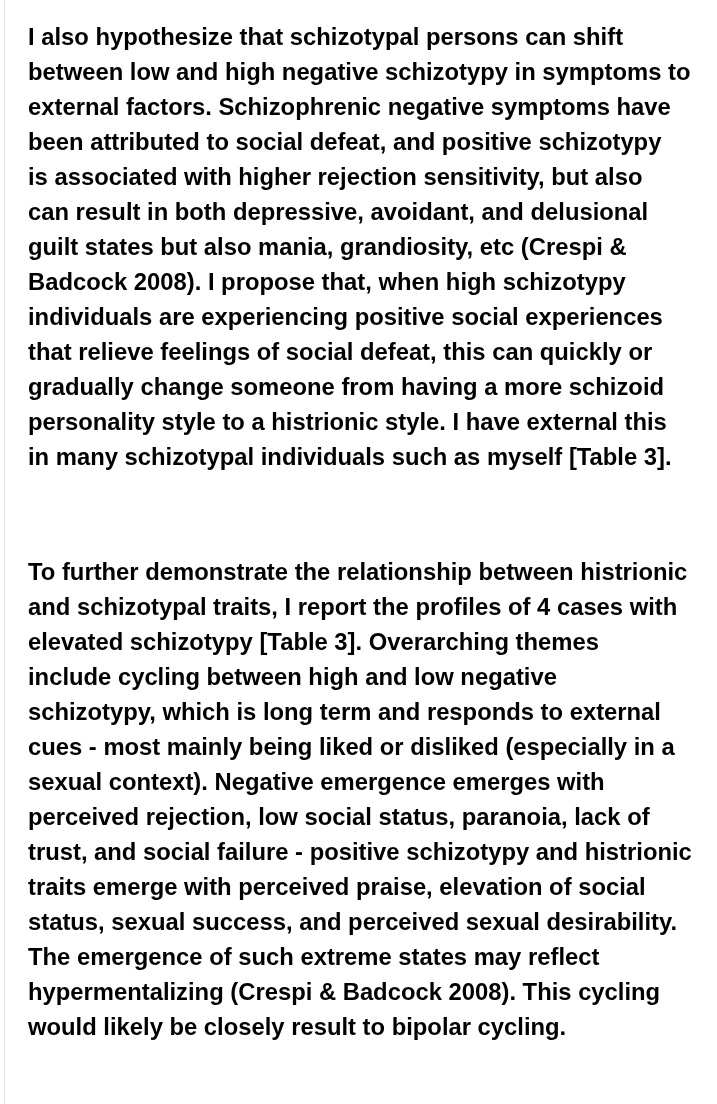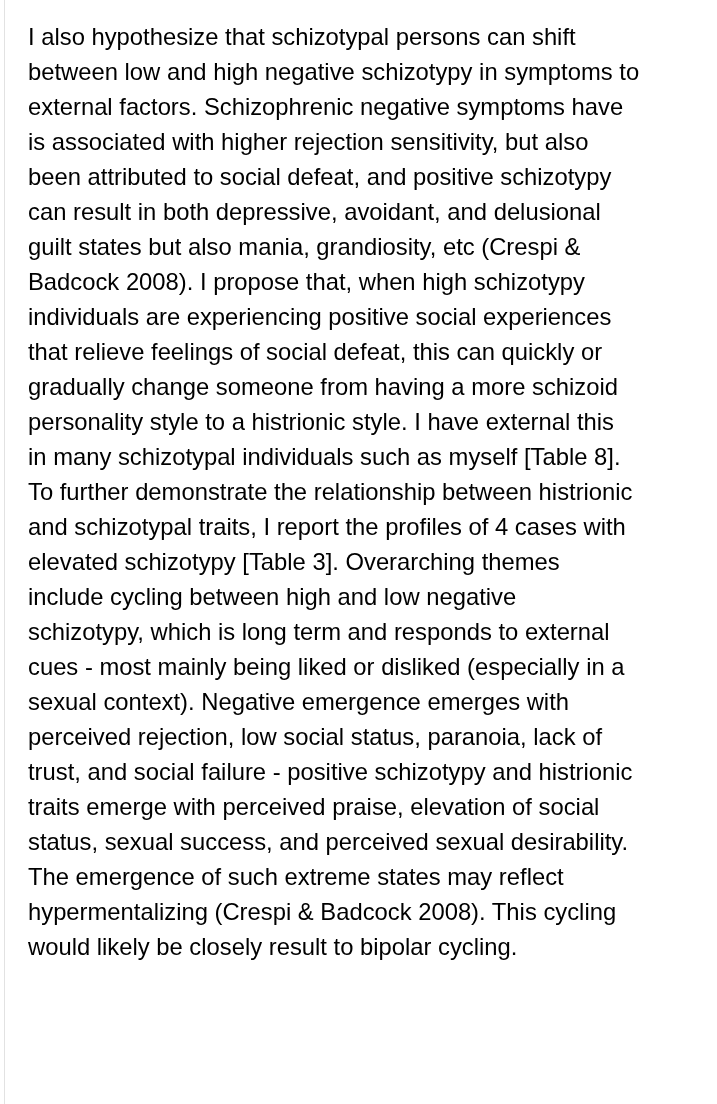--- a/index.html
+++ b/index.html
@@ -25,50 +25,51 @@
   }
   .content {
     position: absolute;
     left: 28px;
     top: 19px;
     right: 0;
   }
   .para {
     font-size: 23.8px;
     line-height: 35px;
-    font-weight: 400;
+    font-weight: 700;
     letter-spacing: 0;
   }
   .para + .para {
+    margin-top: 80px;
   }
   .para .line {
     height: 35px;
     white-space: nowrap;
   }
 </style>
 </head>
 <body>
 
 <div class="left-border"></div>
 
 <div class="content">
   <div class="para">
       <div class="line">I also hypothesize that schizotypal persons can shift</div>
       <div class="line">between low and high negative schizotypy in symptoms to</div>
       <div class="line">external factors. Schizophrenic negative symptoms have</div>
+      <div class="line">been attributed to social defeat, and positive schizotypy</div>
       <div class="line">is associated with higher rejection sensitivity, but also</div>
-      <div class="line">been attributed to social defeat, and positive schizotypy</div>
       <div class="line">can result in both depressive, avoidant, and delusional</div>
       <div class="line">guilt states but also mania, grandiosity, etc (Crespi &amp;</div>
       <div class="line">Badcock 2008). I propose that, when high schizotypy</div>
       <div class="line">individuals are experiencing positive social experiences</div>
       <div class="line">that relieve feelings of social defeat, this can quickly or</div>
       <div class="line">gradually change someone from having a more schizoid</div>
       <div class="line">personality style to a histrionic style. I have external this</div>
-      <div class="line">in many schizotypal individuals such as myself [Table 8].</div>
+      <div class="line">in many schizotypal individuals such as myself [Table 3].</div>
     </div>
   <div class="para">
       <div class="line">To further demonstrate the relationship between histrionic</div>
       <div class="line">and schizotypal traits, I report the profiles of 4 cases with</div>
       <div class="line">elevated schizotypy [Table 3]. Overarching themes</div>
       <div class="line">include cycling between high and low negative</div>
       <div class="line">schizotypy, which is long term and responds to external</div>
       <div class="line">cues - most mainly being liked or disliked (especially in a</div>
       <div class="line">sexual context). Negative emergence emerges with</div>
       <div class="line">perceived rejection, low social status, paranoia, lack of</div>

